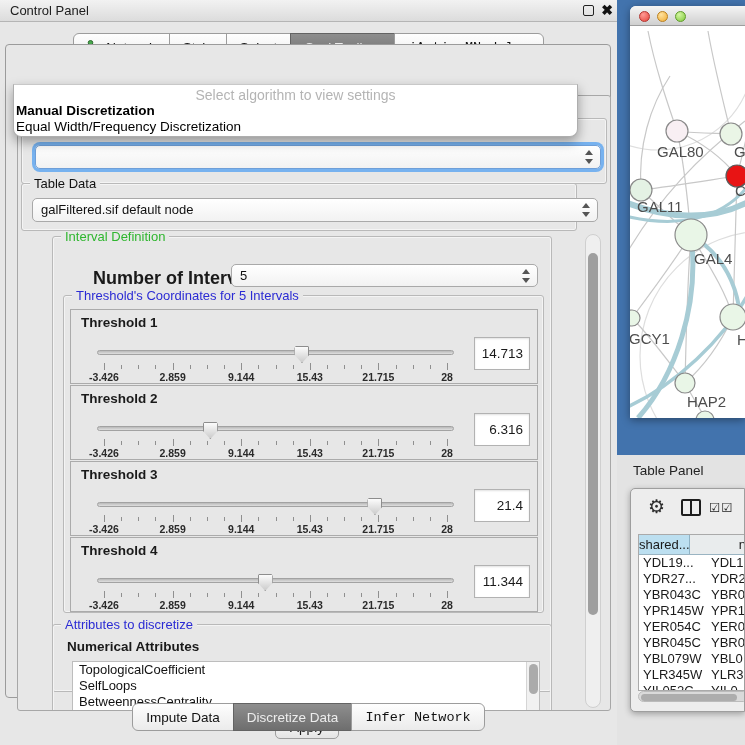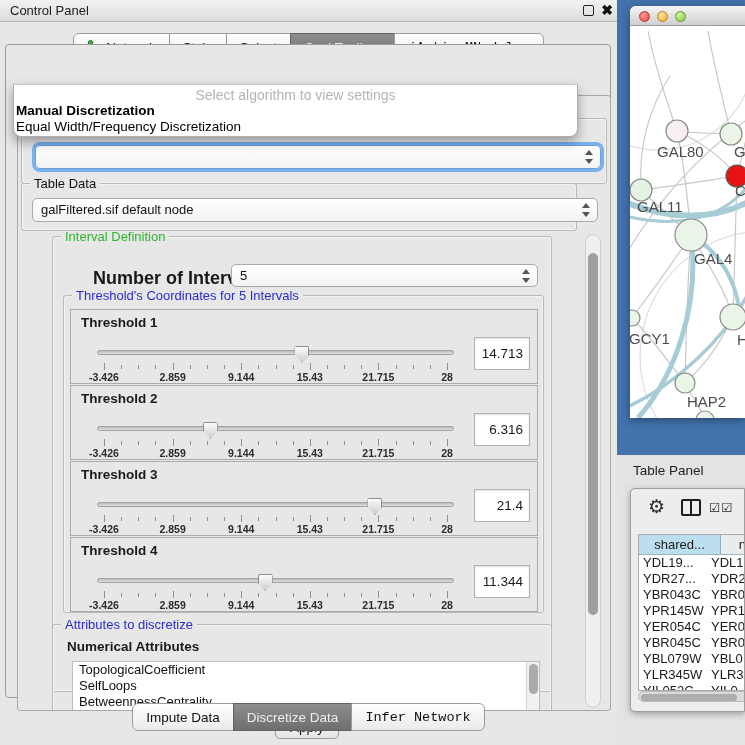--- a/index.html
+++ b/index.html
@@ -111,21 +111,21 @@
   #table-region { position:absolute; left:617px; top:455px; width:128px; height:290px; background:#e3e3e3; }
   #tp-title { position:absolute; left:16px; top:8px; font-size:13.5px; color:#222; }
   #tp-window { position:absolute; left:13px; top:33px; width:115px; height:224px; background:#ededed;
     border:1px solid #9e9e9e; border-radius:5px 0 0 5px; box-shadow:0 2px 6px rgba(0,0,0,.3); overflow:hidden; }
   #tp-gear { position:absolute; left:17px; top:8px; font-size:19px; color:#2c2c2c; line-height:20px; }
   #tp-cols { position:absolute; left:50px; top:10px; width:20px; height:17px; border:2px solid #1d1d1d; border-radius:2px; }
   #tp-cols:before { content:""; position:absolute; left:7px; top:0; width:2px; height:13px; background:#1d1d1d; }
   #tp-checks { position:absolute; left:78px; top:11px; font-size:12.5px; color:#222; letter-spacing:1px; }
   #tp-table { position:absolute; left:7px; top:45px; width:111px; height:157px; background:#fff; border:1px solid #aaa; overflow:hidden; }
   .hdr { display:flex; height:20px; border-bottom:1px solid #9ab4c2; }
-  .hdr .h1 { width:82px; background:#bcdff0; border-right:1px solid #8fb2c4; text-align:center; line-height:19px; font-size:13px; overflow:hidden; white-space:nowrap; }
+  .hdr .h1 { width:51px; background:#bcdff0; border-right:1px solid #8fb2c4; text-align:center; line-height:19px; font-size:13px; overflow:hidden; white-space:nowrap; }
   .hdr .h2 { flex:1; background:#e9eced; text-align:right; line-height:19px; font-size:13px; padding-right:2px; overflow:hidden; white-space:nowrap; }
   .trow { display:flex; height:16px; line-height:16px; font-size:13px; }
   .trow .c1 { width:70px; padding-left:4px; overflow:hidden; white-space:nowrap; }
   .trow .c2 { flex:1; padding-left:2px; overflow:hidden; white-space:nowrap; }
   #tp-hscroll { position:absolute; left:7px; top:202px; width:111px; height:11px; background:#dadada; border:1px solid #bbb; border-radius:6px; }
   #tp-hscroll .thumb { position:absolute; left:2px; top:1.5px; width:96px; height:7px; background:#adadad; border-radius:4px; }
 </style>
 </head>
 <body>
 

